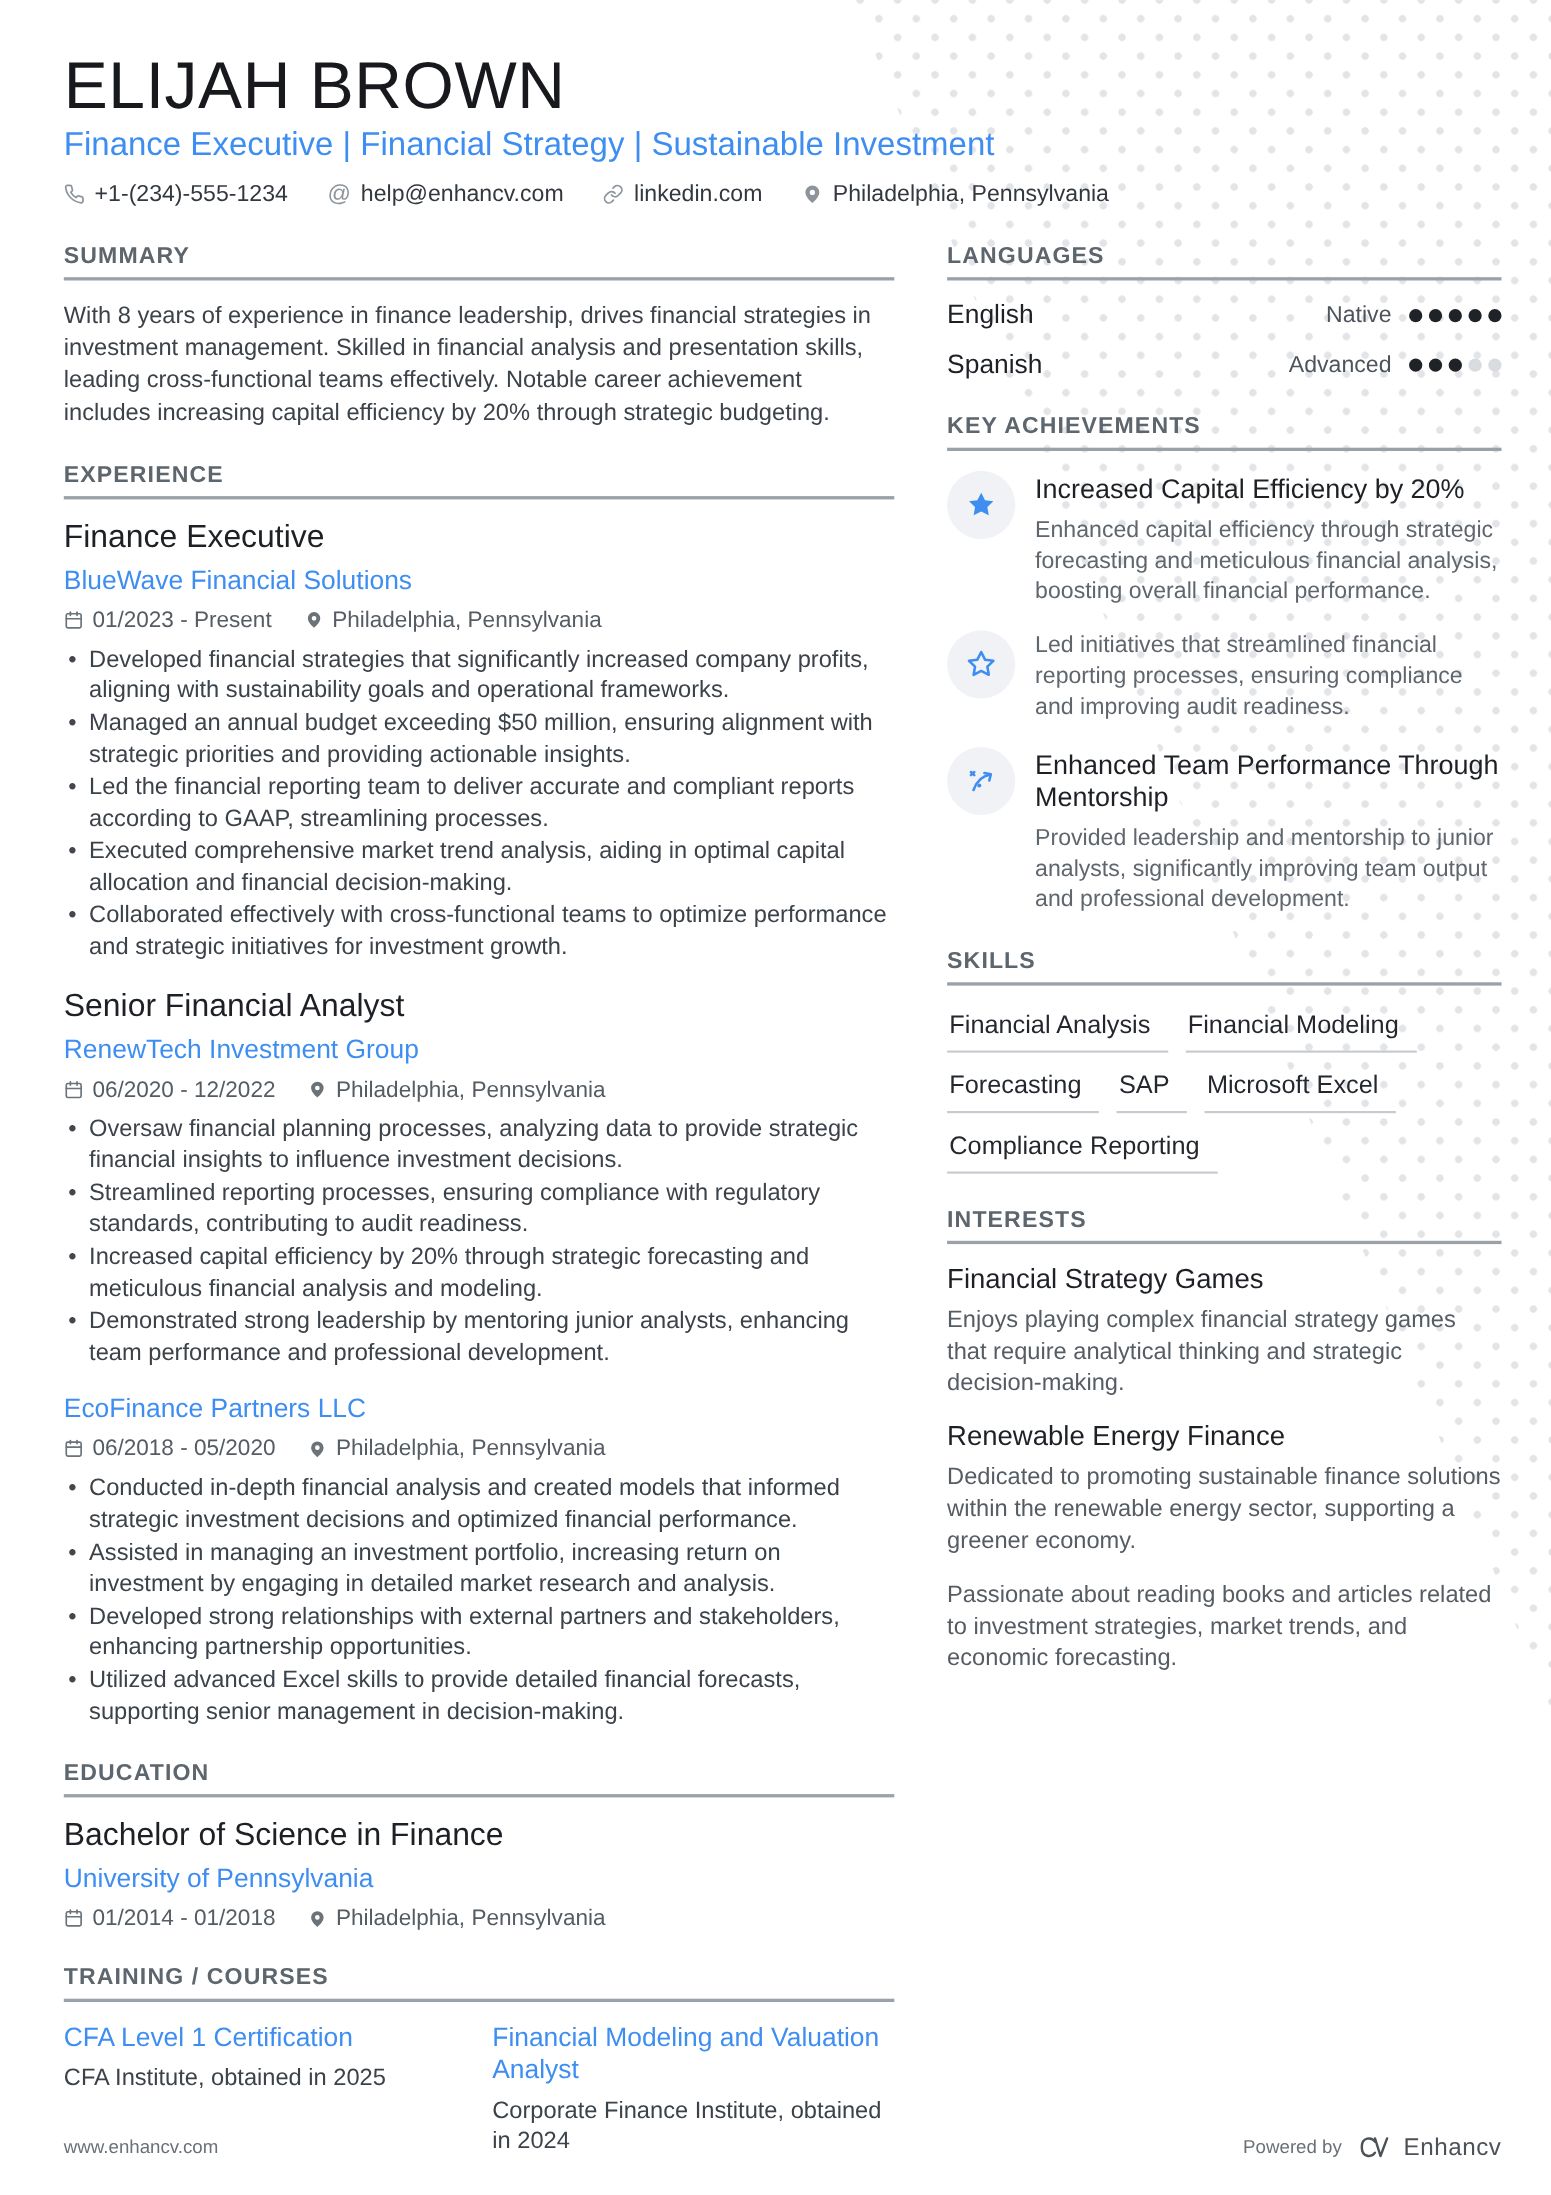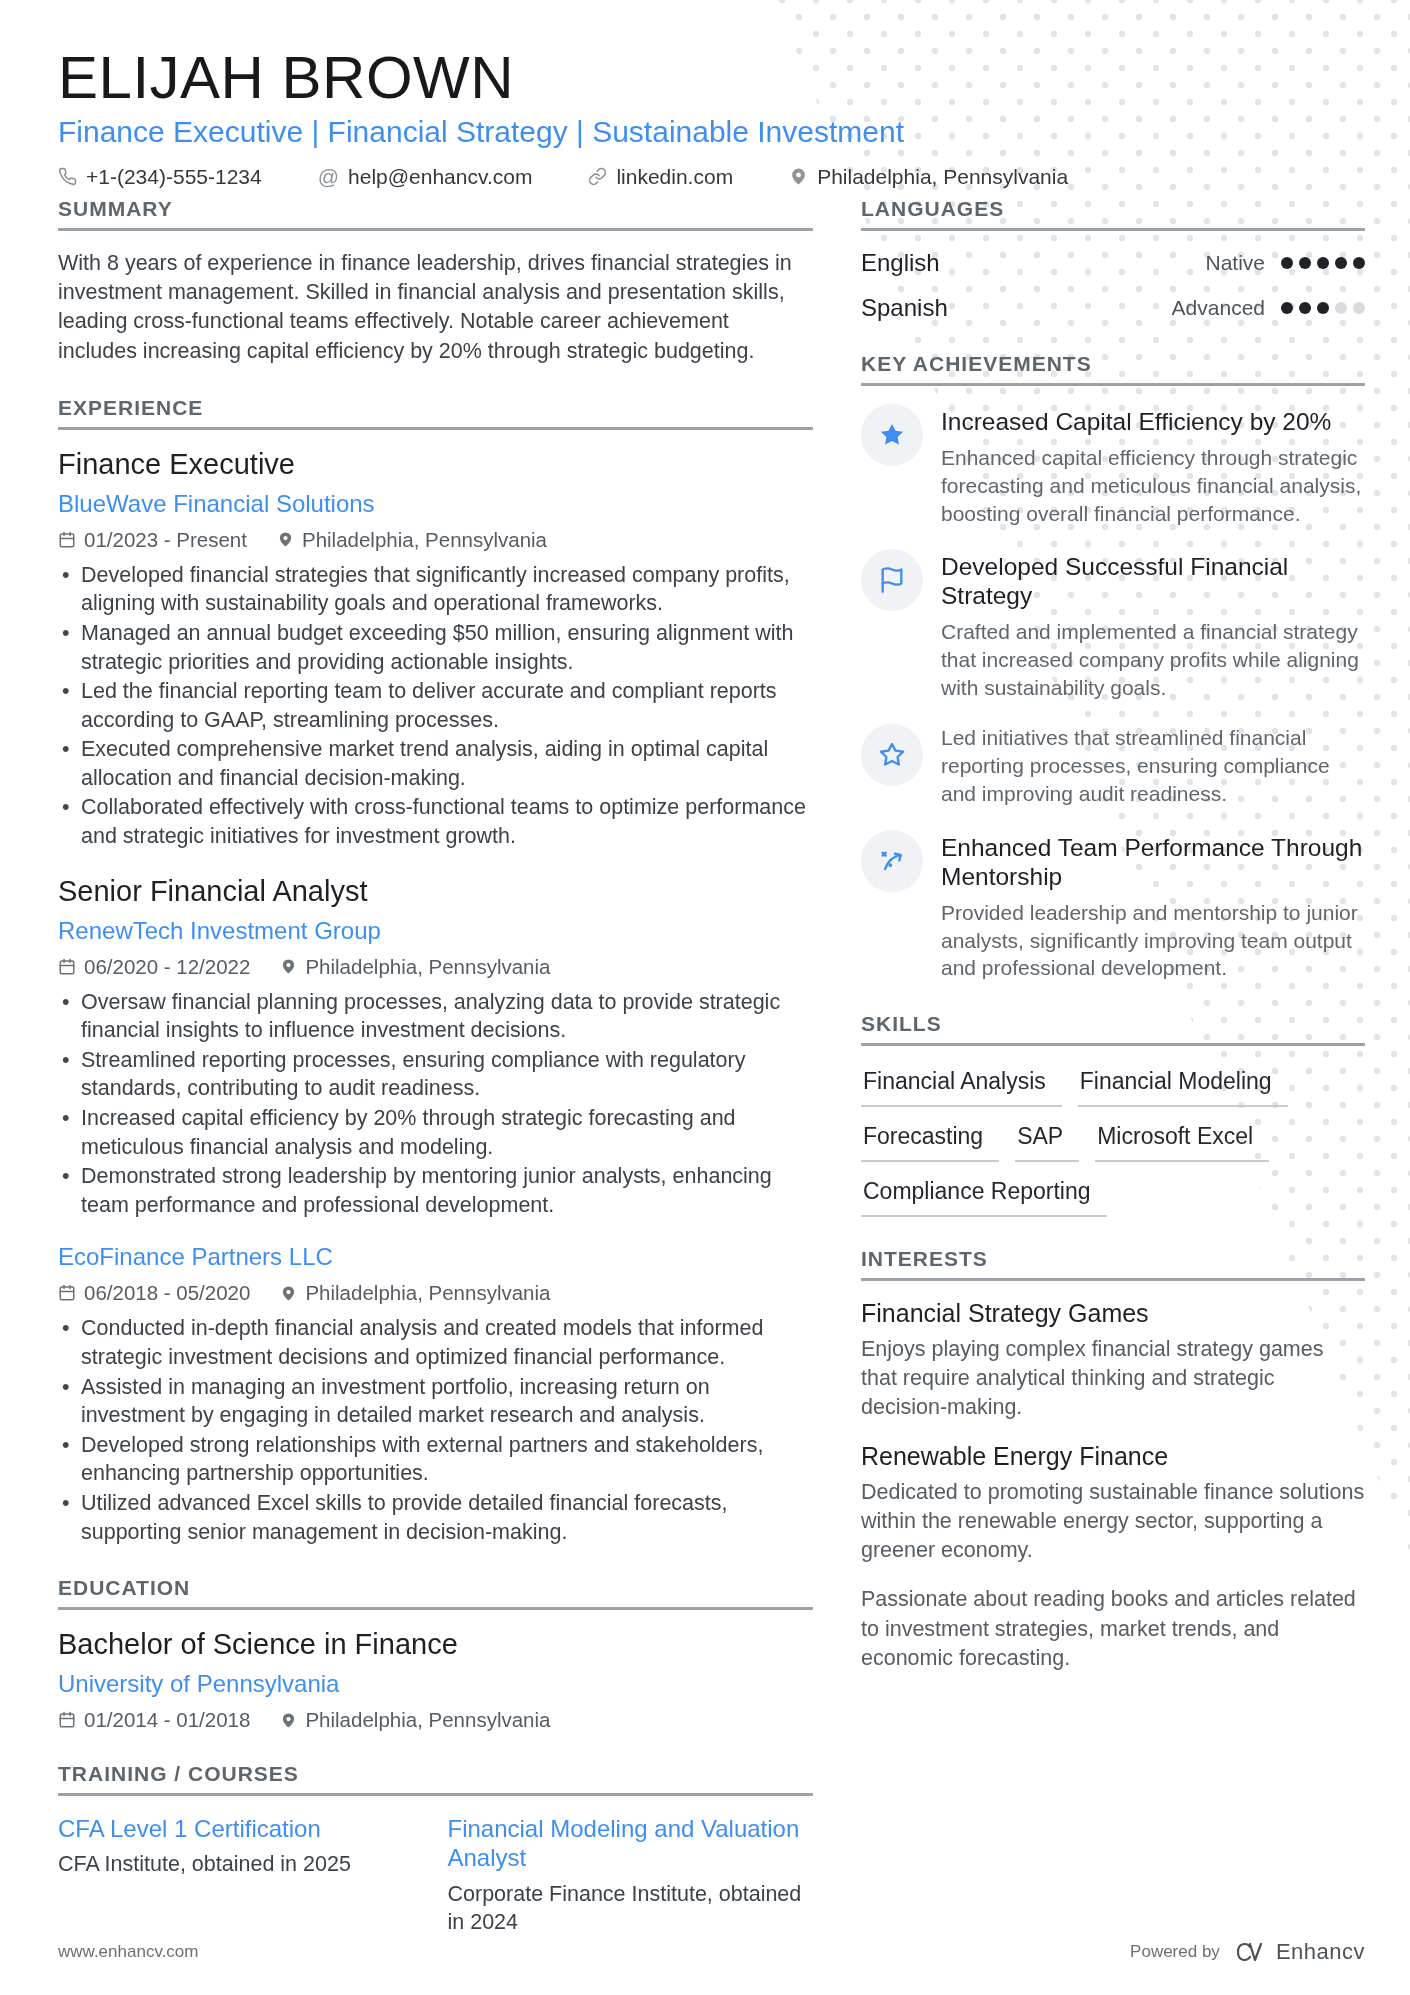--- a/index.html
+++ b/index.html
@@ -29,22 +29,22 @@
   }
   
   .name{
     font-size:60px;line-height:1.08;color:#17191d;
     font-weight:400;letter-spacing:0.5px;margin:0 0 4px;
   }
   .headline{
     font-size:30px;color:#3e8ef2;margin:0 0 16px;font-weight:400;
   }
   .contact-row{
-    display:flex;align-items:flex-start;gap:56px;
-    font-size:21px;color:#33383e;margin-bottom:8px;
+    display:flex;align-items:flex-start;gap:36px;
+    font-size:21px;color:#33383e;margin-bottom:32px;
   }
   .contact-item{display:flex;align-items:center;gap:9px;}
   .cicon{color:#8d949b;display:inline-flex;align-items:center;}
   .cicon svg{display:block;}
   .at-glyph::before{content:"@";font-size:21px;color:#8d949b;}
   
   .columns{display:flex;gap:48px;}
   .col-left{width:755px;flex:none;}
   .col-right{flex:1;min-width:0;}
   
@@ -344,32 +344,20 @@
             <svg width="28" height="28" viewBox="0 0 24 24" fill="currentColor">
                 <polygon points="12 2.5 15 8.3 21.5 9.2 16.8 13.7 17.9 20.1 12 17.1 6.1 20.1 7.2 13.7 2.5 9.2 9 8.3"></polygon>
               </svg>
           </div>
           <div class="ach-body">
             <h3 class="ach-title">Increased Capital Efficiency by 20%</h3>
             <p class="ach-desc">Enhanced capital efficiency through strategic forecasting and meticulous financial analysis, boosting overall financial performance.</p>
           </div>
         </div>
 
-        <div class="ach-item">
-          <div class="ach-badge">
-            <svg width="28" height="28" viewBox="0 0 24 24" fill="none" stroke="currentColor" stroke-width="2" stroke-linecap="round" stroke-linejoin="round">
-                <path d="M4 15s1-1 4-1 5 2 8 2 4-1 4-1V3s-1 1-4 1-5-2-8-2-4 1-4 1z"></path>
-                <line x1="4" y1="22" x2="4" y2="15"></line>
-              </svg>
-          </div>
-          <div class="ach-body">
-            <h3 class="ach-title">Developed Successful Financial Strategy</h3>
-            <p class="ach-desc">Crafted and implemented a financial strategy that increased company profits while aligning with sustainability goals.</p>
-          </div>
-        </div>
 
         <div class="ach-item">
           <div class="ach-badge">
             <svg width="28" height="28" viewBox="0 0 24 24" fill="none" stroke="currentColor" stroke-width="2" stroke-linejoin="round">
                 <polygon points="12 2.5 15 8.3 21.5 9.2 16.8 13.7 17.9 20.1 12 17.1 6.1 20.1 7.2 13.7 2.5 9.2 9 8.3"></polygon>
               </svg>
           </div>
           <div class="ach-body">
             <p class="ach-desc">Led initiatives that streamlined financial reporting processes, ensuring compliance and improving audit readiness.</p>
           </div>

